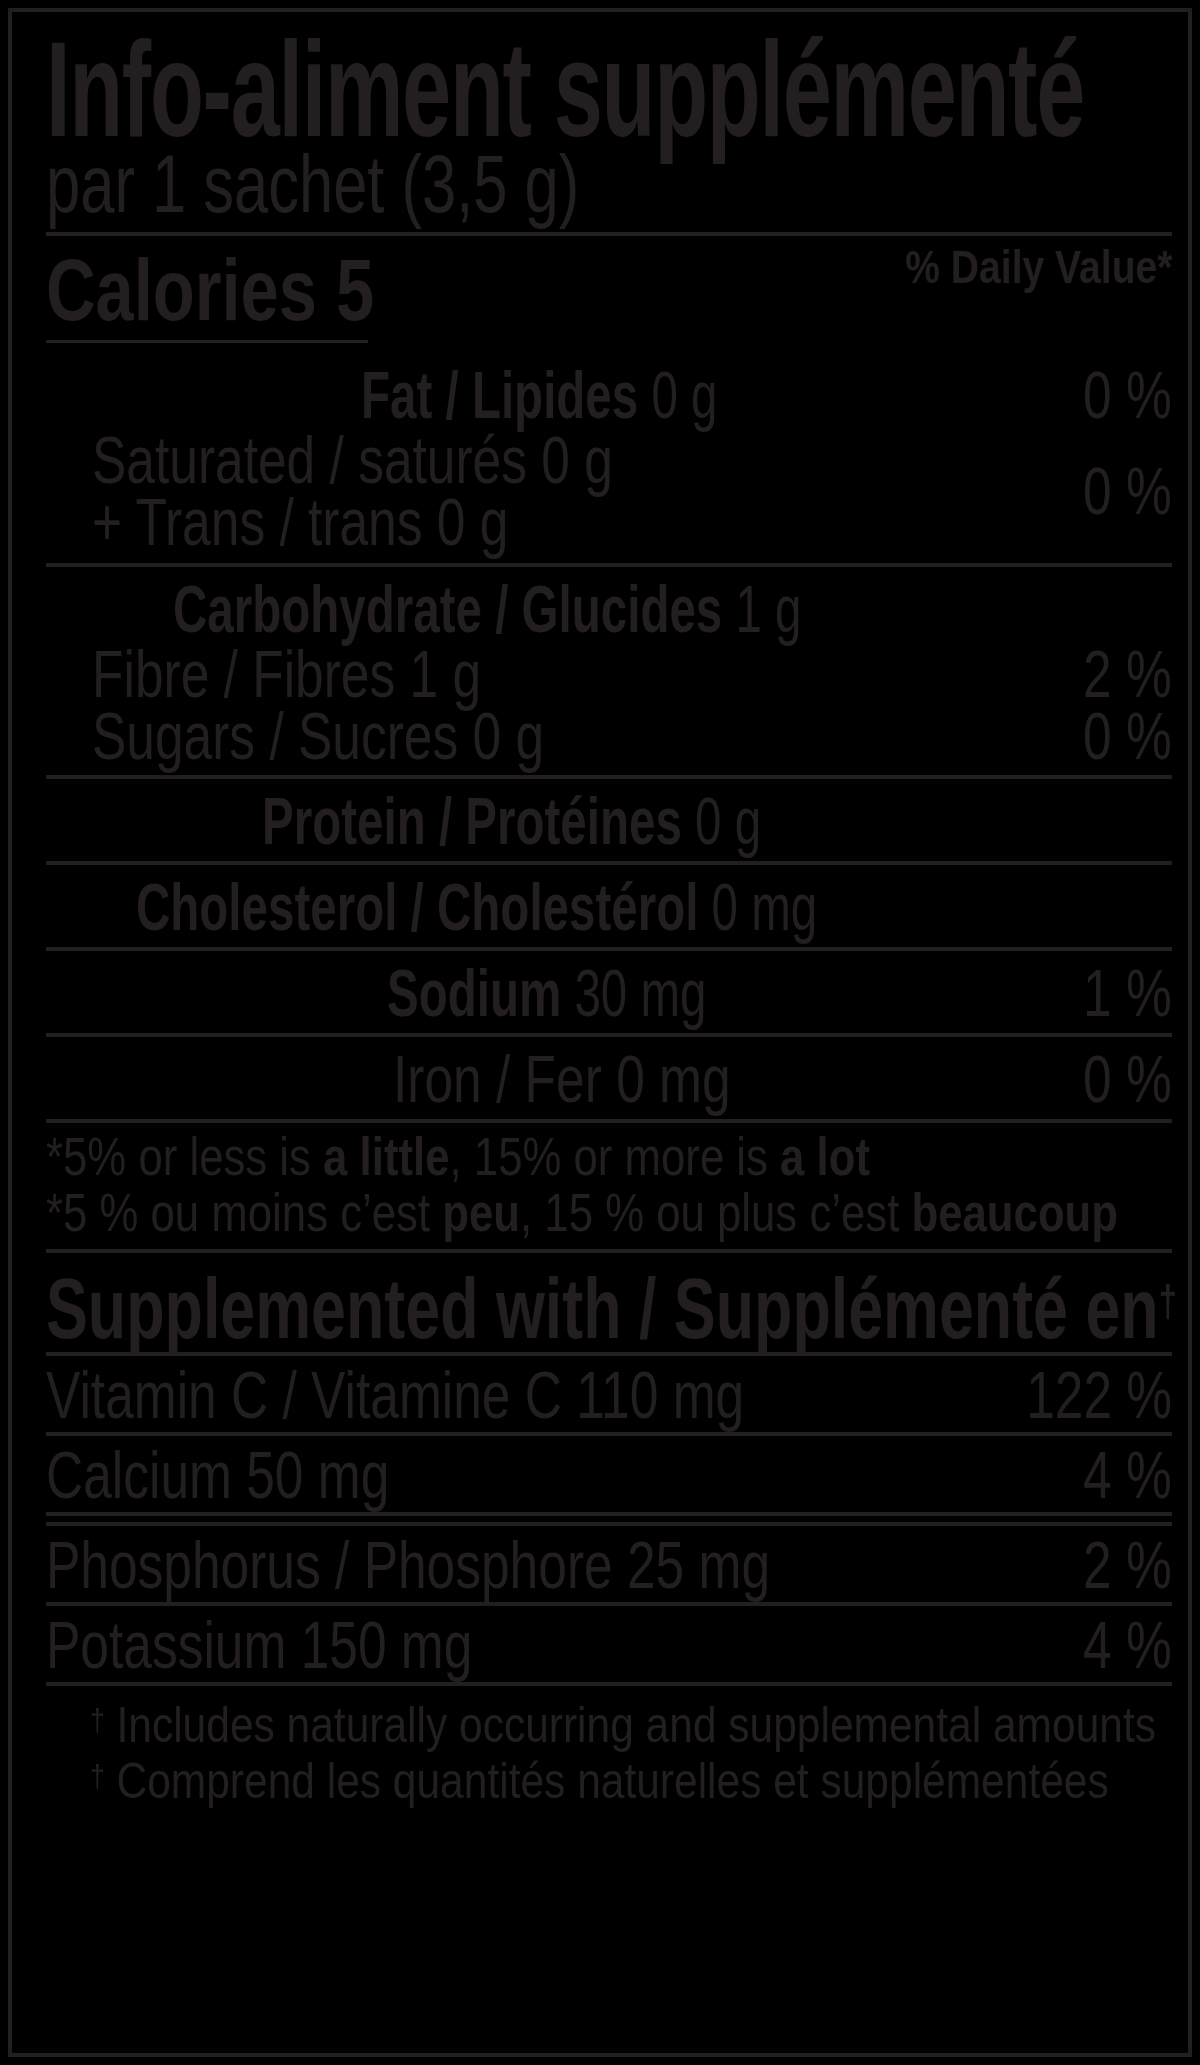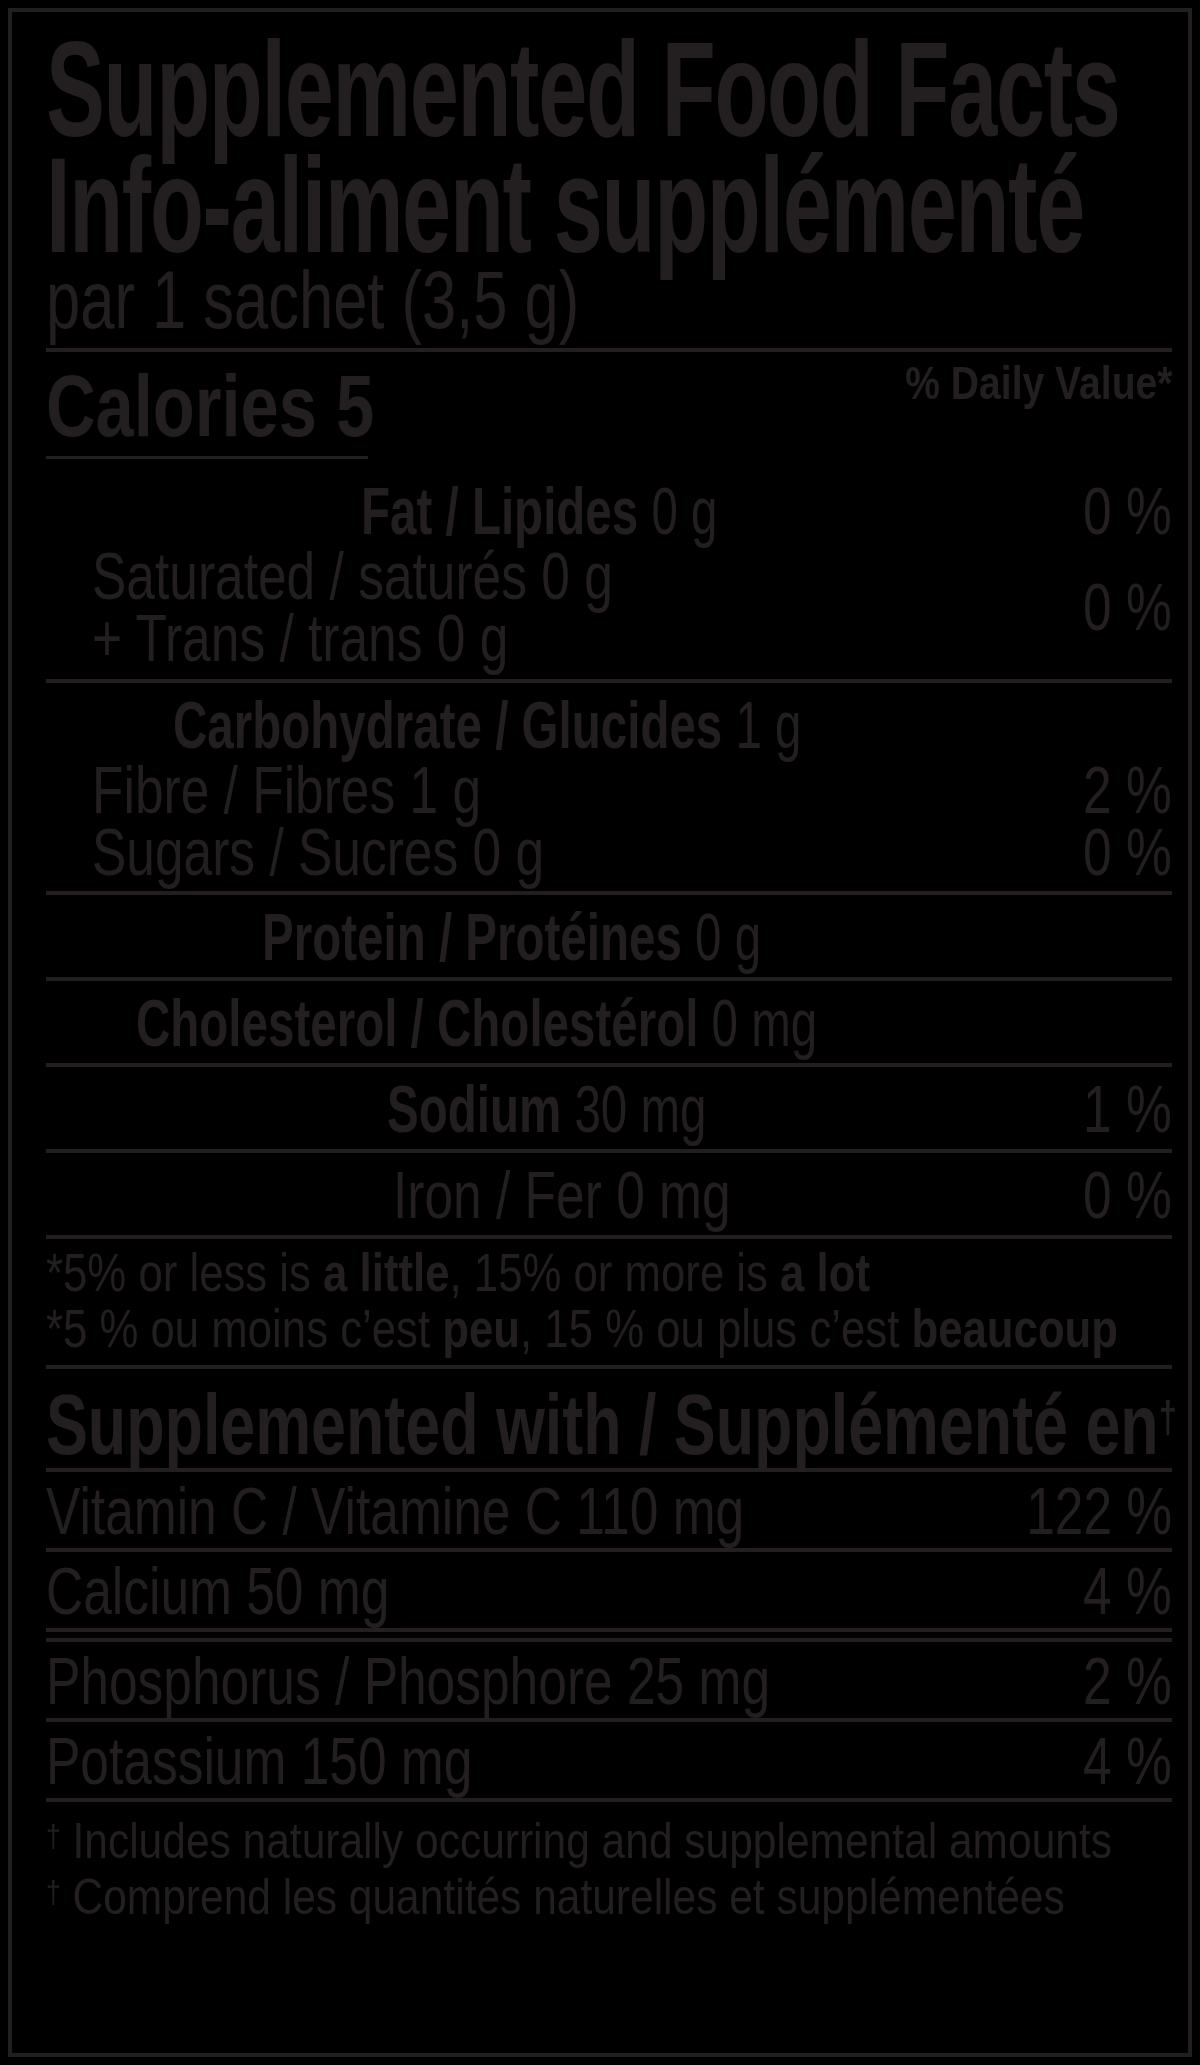--- a/index.html
+++ b/index.html
@@ -48,35 +48,32 @@
   .pct-mid{ top:50%; transform:translateY(-50%) scaleX(.78); }
   .mrow{ position:relative; font-size:66px; line-height:62px; }
 
   .fn{ font-size:54px; line-height:54px; }
   .fn .cx{ transform:scaleX(.81); }
 
   .shead{ font-size:86px; line-height:76px; font-weight:700; }
   .shead .cx{ transform:scaleX(.73); }
   .shead sup{ font-size:.52em; vertical-align:.5em; font-weight:700; }
 
-  .dn{ font-size:50px; line-height:50px; }
+  .dn{ font-size:50px; line-height:50px;margin-left:44px; }
   .dn .cx{ transform:scaleX(.85); }
   .dn sup{ font-size:.62em; vertical-align:.35em; }
 
   .mt2{margin-top:2px}.mt6{margin-top:6px}.mt8{margin-top:8px}
   .mt10{margin-top:10px}.mt12{margin-top:12px}.mt14{margin-top:6px}.mt20{margin-top:20px}
 </style>
 </head>
 <body>
 
 <div class="label">
 
-  <div class="title-line">
-    <span class="cx">Supplemented Food Facts</span>
-  </div>
   <div class="title-line">
     <span class="cx">Info-aliment supplémenté</span>
   </div>
 
   <div class="serving-line">
     <span class="cx">par 1 sachet (3,5 g)</span>
   </div>
 
   <div class="rule mt12"></div>
 

